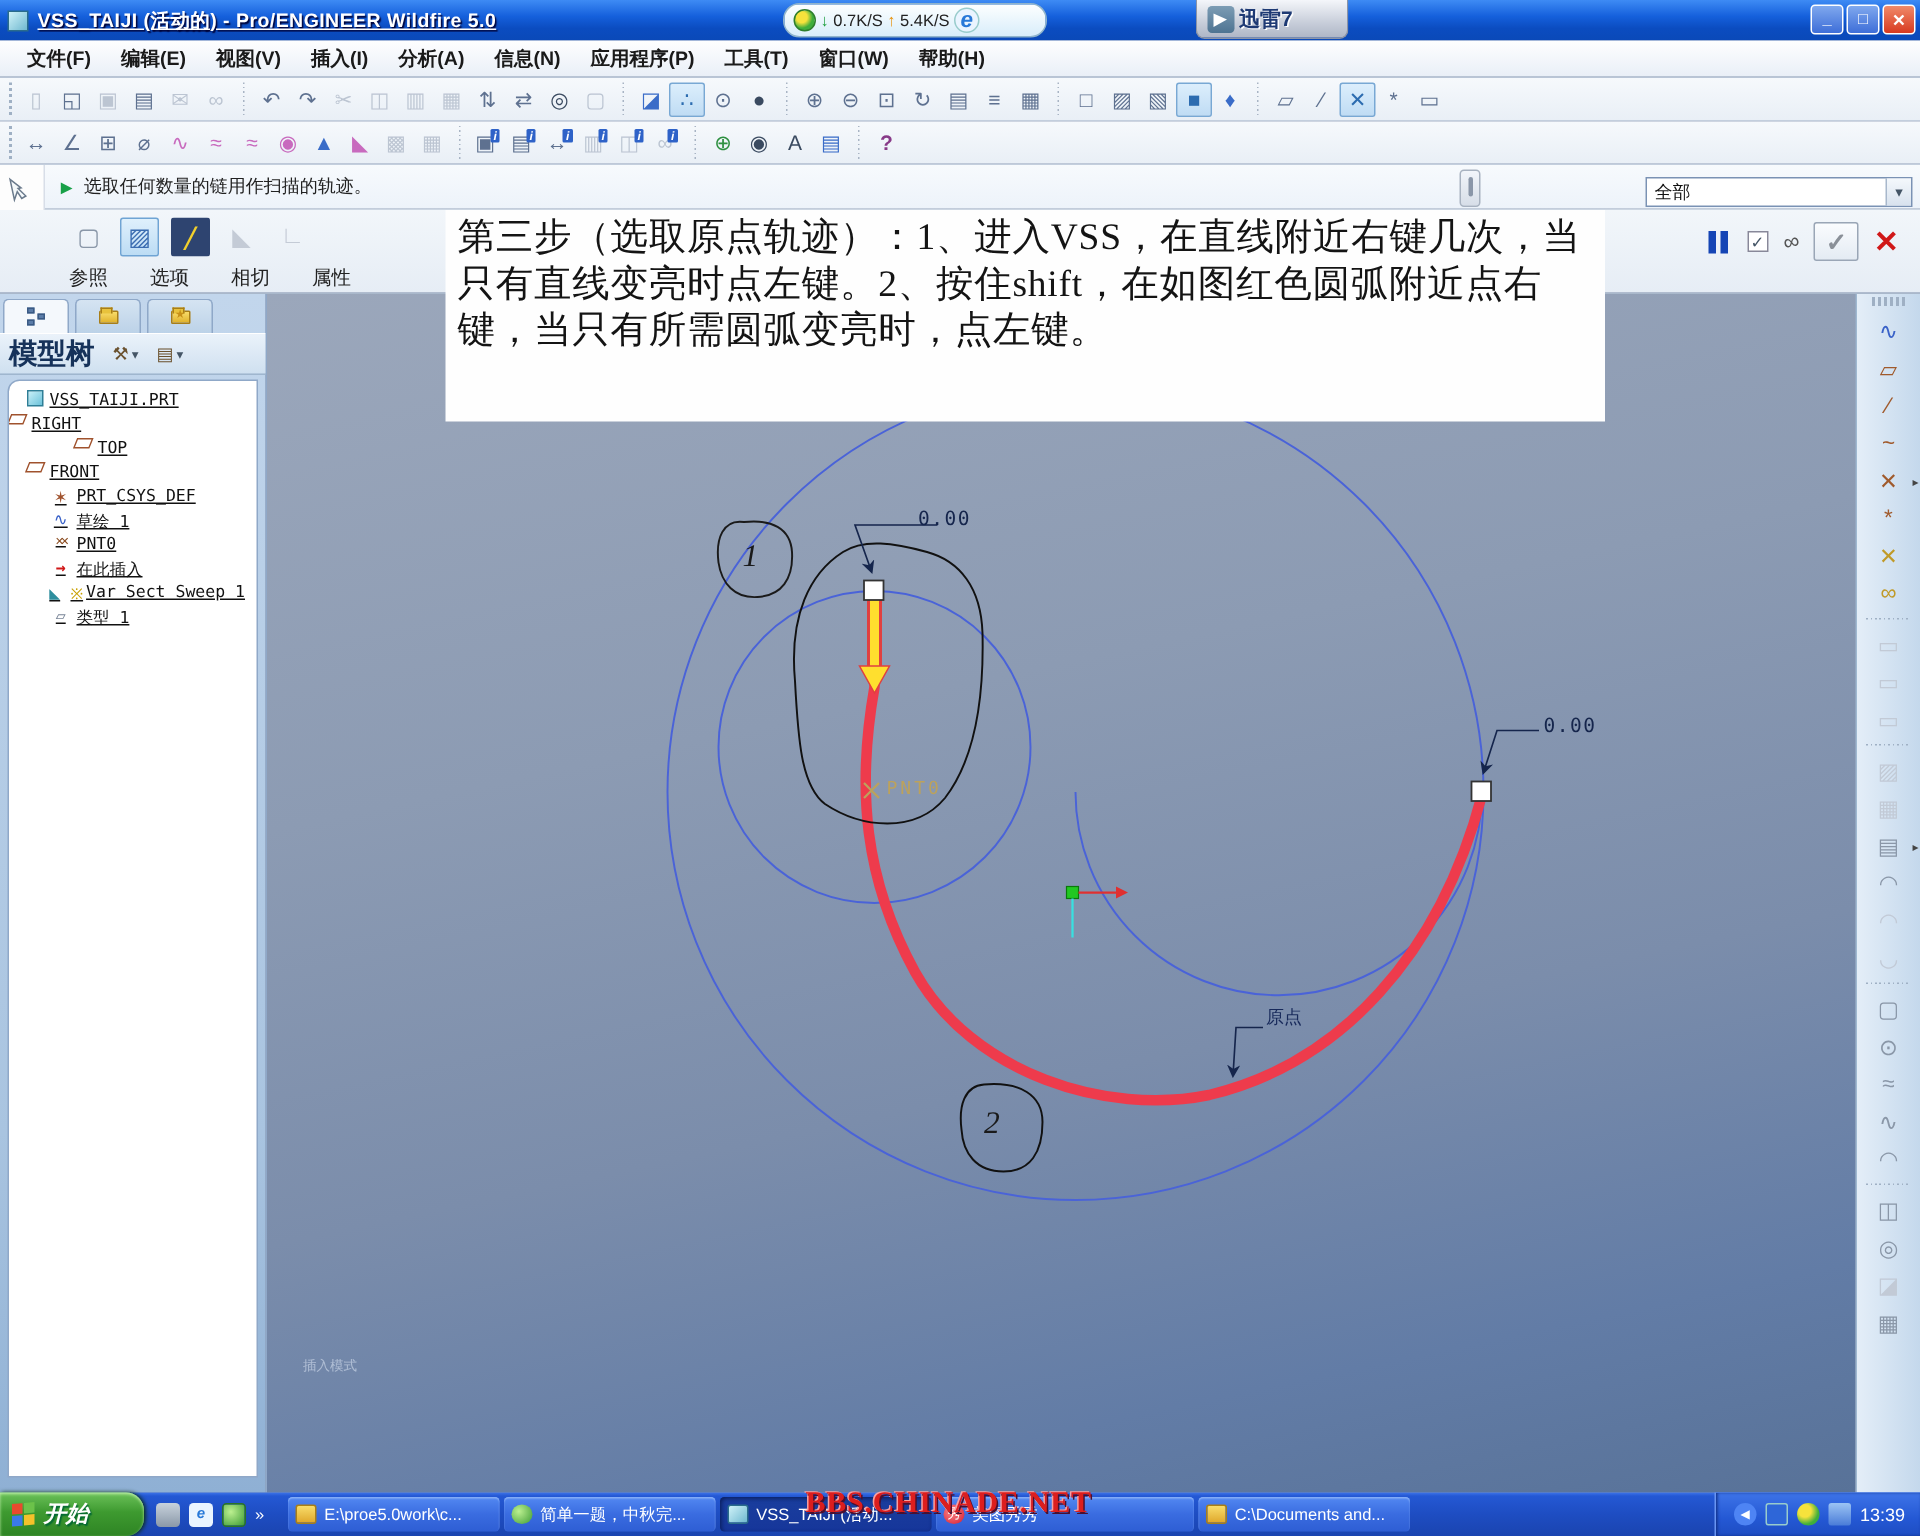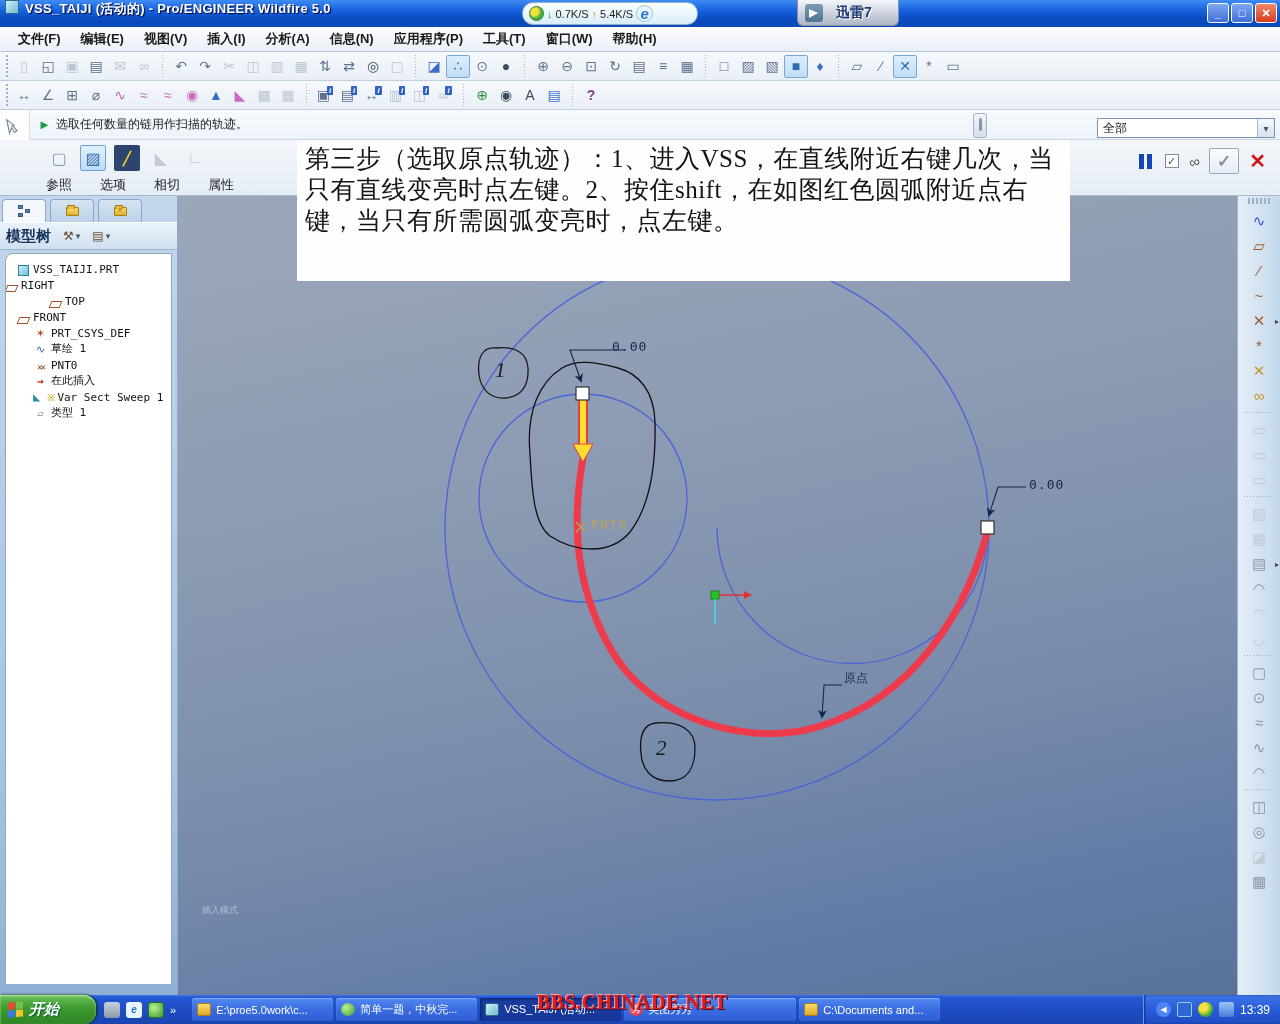--- a/index.html
+++ b/index.html
@@ -2,35 +2,35 @@
 <html><head>
 <meta charset="utf-8">
 <style>
   * { box-sizing: border-box; margin: 0; padding: 0; }
   html,body { width:1280px; height:1024px; overflow:hidden; }
   body { font-family:"Liberation Sans", sans-serif; position:relative; background:#8694AE; }
 
   
   .titlebar { position:absolute; left:0; top:0; width:1280px; height:27px;
     background:linear-gradient(#3E8BF4 0%,#1560DC 40%,#0B4CC0 70%,#0A49B8 100%);
-    display:flex; color:#fff; }
+    display:flex; align-items:center; color:#fff;text-decoration:underline; }
   .app-icon { width:14px; height:14px; margin:0 6px 0 5px; background:linear-gradient(135deg,#CFF2F8,#6FB8D0);
     border:1px solid #2A6C8C; }
   .title-text { font-weight:bold; font-size:13px; text-shadow:1px 1px 1px #003; letter-spacing:.3px; }
   .speed-widget { position:absolute; left:522px; top:2px; width:176px; height:23px; border-radius:11px;
     background:linear-gradient(#FDFFFF,#D8EDFA); border:1px solid #8FB4CC; display:flex; align-items:center;
     color:#222; font-size:11px; gap:3px; padding:0 6px; }
   .xl-logo { width:15px; height:15px; border-radius:50%; background:radial-gradient(circle at 35% 35%,#F6E23C 30%,#3FAE3C 60%); border:1px solid #2E7E2C; }
   .dn-arrow { color:#1B9E3A; font-weight:bold; }
   .up-arrow { color:#E89410; font-weight:bold; }
   .ie-icon { color:#2878D8; font-weight:bold; font-style:italic; font-size:15px;
     width:17px;height:17px;border-radius:50%;background:#EAF4FF;border:1px solid #9CC;display:flex;align-items:center;justify-content:center; }
   .xunlei-tab { position:absolute; left:797px; top:0; width:102px; height:26px;
     background:linear-gradient(#F4F6FA,#C8CEDA 60%,#AEB6C6); border:1px solid #8C94A6; border-top:none;
-    border-radius:0 0 6px 6px; display:flex; align-items:center; gap:13px; padding:0 7px; }
+    border-radius:0 0 6px 6px; display:flex; align-items:center; gap:3px; padding:0 7px; }
   .xl-bird { width:18px; height:18px; background:linear-gradient(#7C9CB4,#4E7492); border-radius:3px; position:relative; }
   .xl-bird::after { content:""; position:absolute; left:4px; top:5px; width:0; height:0;
     border-left:9px solid #fff; border-top:4px solid transparent; border-bottom:5px solid transparent; }
   .xl-text { color:#1E3A74; font-weight:bold; font-size:14px; text-shadow:1px 1px 0 #fff; }
   .winbtns { position:absolute; right:3px; top:3px; display:flex; gap:2px; }
   .wbtn { width:22px; height:20px; border-radius:3px; border:1px solid #fff; color:#fff; font-size:11px;
     display:flex; align-items:center; justify-content:center;
     background:linear-gradient(#7FA8EE,#3E6ED8); font-weight:bold; }
   .wbtn.close { background:linear-gradient(#F08A6A,#D83A20); }
 
@@ -106,27 +106,27 @@
   .org-icon { position:relative; width:12px; height:12px; }
   .org-icon i { position:absolute; width:5px; height:4px; background:#5A7CA8; border:1px solid #3A5A84; }
   .org-icon i:nth-child(1){ left:0; top:0; }
   .org-icon i:nth-child(2){ left:7px; top:4px; }
   .org-icon i:nth-child(3){ left:0; top:8px; }
   .fold-icon { width:13px; height:9px; background:linear-gradient(#F8DC6A,#E0B22C); border:1px solid #A87E18; border-radius:1px; position:relative; }
   .fold-icon::before { content:""; position:absolute; left:0; top:-3px; width:6px; height:3px; background:#E8C23C; border:1px solid #A87E18; border-bottom:none; }
   .fold-icon.star::after { content:"★"; position:absolute; left:2px; top:-3px; font-size:8px; color:#C89018; }
   .phead { height:28px; display:flex; align-items:center; padding:0 6px;
     background:linear-gradient(#EAF2FA,#CFE0F0); border-top:1px solid #fff; border-bottom:1px solid #9FB6CE; }
-  .phead .ttl { font-weight:bold; font-size:15px; color:#16325A; }
+  .phead .ttl { font-weight:bold; font-size:19px; color:#16325A; }
   .phead .hbtn { margin-left:12px; font-size:12px; color:#6A512E; display:flex; align-items:center; gap:2px; }
   .phead .hbtn .dd { color:#456; font-size:9px; }
   .treebody { position:absolute; left:5px; top:57px; right:5px; bottom:10px; background:#fff;
     border:1px solid #8FA8C8; border-radius:8px 0 0 0; overflow:hidden;
     font-family:"DejaVu Sans Mono", monospace; font-size:11px; color:#111; padding-top:6px; }
-  .trow { display:flex; align-items:flex-end; height:16px; gap:4px; white-space:nowrap; }
+  .trow { display:flex; align-items:flex-start; height:16px; gap:4px; white-space:nowrap;text-decoration:underline; }
   .tic { width:13px; display:inline-flex; justify-content:center; font-size:11px; }
   .cube { width:11px; height:11px; background:linear-gradient(135deg,#C8F0F8,#6CC2DA); border:1px solid #2E7E96; }
   .plane-ic { width:11px; height:7px; border:1px solid #A0522D; transform:skewX(-22deg); }
   .csys-ic { color:#A0522D; font-weight:bold; font-size:13px; }
   .sk-ic { color:#3A62C8; }
   .pt-ic { color:#8A4A1E; font-size:9px; letter-spacing:-2px; }
   .ins-ic { color:#D01818; font-weight:bold; }
   .vss-ic { color:#2E8E9E; font-size:12px; }
   .star-mark { color:#C8A000; font-size:10px; margin-right:-2px; }
   .surf-ic { color:#7A8698; }

